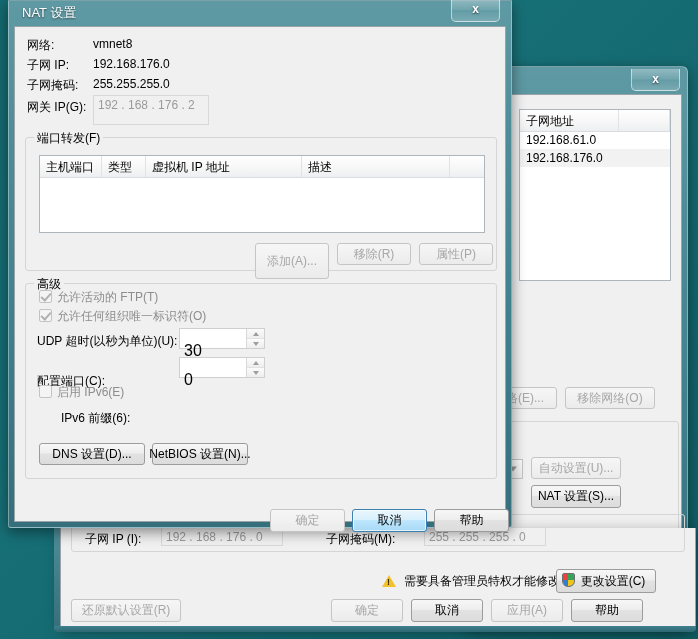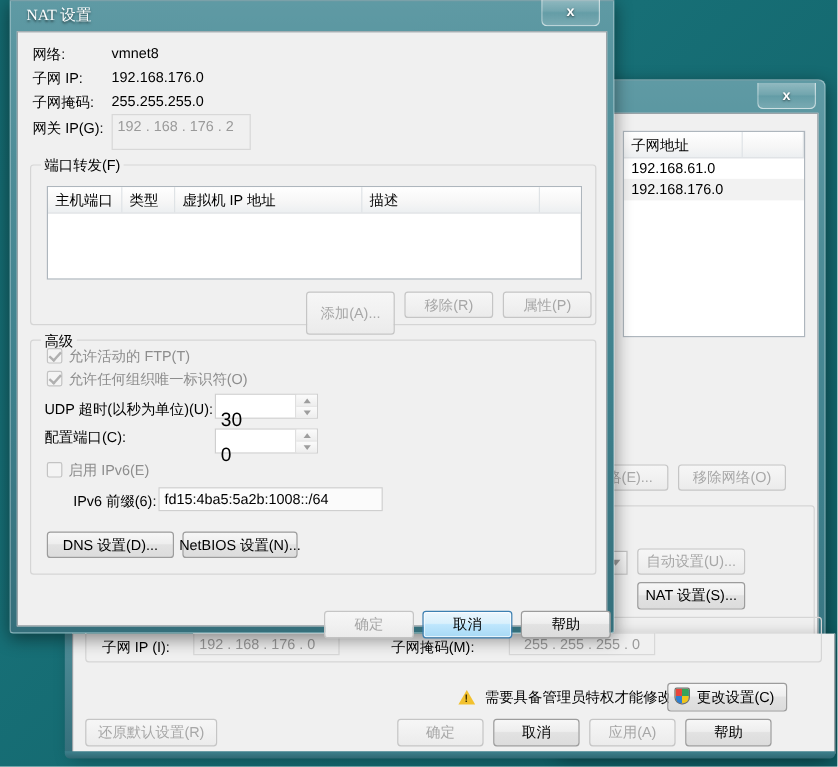--- a/index.html
+++ b/index.html
@@ -36,21 +36,20 @@
     left: 0; right: 0; top: 0; height: 30px;
     border-radius: 6px 6px 0 0;
   }
   .win-title {
     position: absolute;
     left: 14px; top: 6px;
     font-size: 13px;
     color: #ffffff;
     text-shadow: 0 1px 2px rgba(0,0,0,0.55);
     white-space: nowrap;
-    font-family: Liberation Serif, serif;
   }
   .win-close {
     position: absolute;
     top: -1px; right: 0px;
     width: 47px; height: 21px;
     border: 1px solid rgba(255,255,255,0.55);
     border-top: none;
     border-radius: 0 0 5px 5px;
     background: linear-gradient(180deg, rgba(255,255,255,0.32) 0%, rgba(255,255,255,0.12) 48%, rgba(255,255,255,0.04) 52%, rgba(255,255,255,0.18) 100%);
     color: #fff;
@@ -332,21 +331,21 @@
   <div style="position:absolute; left:60px; top:528px; width:636px; height:100px;
               background:#f0f0f0; border:1px solid #9aa3a8; border-top:none; box-sizing:border-box;
               box-shadow:0 4px 14px rgba(0,0,0,0.35);">
 
     <div class="grp" style="left:10px; top:-14px; width:614px; height:38px; border-color:#d5d5d5;"></div>
 
     <div class="lbl" style="left:24px; top:3px;">子网 IP (I):</div>
     <div class="tfield readonly" style="left:100px; top:-1px; width:122px; height:19px;">192 . 168 . 176 .  0</div>
 
     <div class="lbl" style="left:265px; top:3px;">子网掩码(M):</div>
-    <div class="tfield readonly" style="left:363px; top:-1px; width:122px; height:19px;text-align:center;">255 . 255 . 255 .  0</div>
+    <div class="tfield readonly" style="left:363px; top:-1px; width:122px; height:19px;">255 . 255 . 255 .  0</div>
 
     <div class="warn-icon" style="left:321px; top:47px;"></div>
     <div class="lbl" style="left:343px; top:45px;">需要具备管理员特权才能修改网络配置。</div>
     <div class="btn" style="left:495px; top:41px; width:100px; height:24px; padding-left:14px;">
       <span class="shield" style="left:5px; top:3px;"></span>
       <span>更改设置(C)</span>
     </div>
 
     <div class="btn disabled" style="left:10px; top:71px; width:110px; height:23px;">还原默认设置(R)</div>
     <div class="btn disabled" style="left:270px; top:71px; width:72px; height:23px;">确定</div>
@@ -412,34 +411,33 @@
 
       <div class="lbl" style="left:22px; top:306px;">UDP 超时(以秒为单位)(U):</div>
       <div class="spin" style="left:164px; top:301px; width:86px; height:21px;">
         <span class="val">30</span>
         <span class="arrows">
           <div class="up"></div>
           <div class="dn"></div>
         </span>
       </div>
 
-      <div class="lbl" style="left:22px; top:329px;">配置端口(C):</div>
+      <div class="lbl" style="left:22px; top:346px;">配置端口(C):</div>
       <div class="spin" style="left:164px; top:330px; width:86px; height:21px;">
         <span class="val">0</span>
         <span class="arrows">
           <div class="up"></div>
           <div class="dn"></div>
         </span>
       </div>
 
       <div class="chk" style="left:24px; top:358px;"></div>
       <div class="lbl dim" style="left:42px; top:357px;">启用 IPv6(E)</div>
 
       <div class="lbl" style="left:46px; top:383px;">IPv6 前缀(6):</div>
-      <div class="tfield" style="left:117px; top:379px; width:187px; height:20px; background:#fbfbfb;">fd15:4ba5:5a2b:1008::/64</div>
 
       <div class="btn" style="left:24px; top:416px; width:106px; height:22px;">DNS 设置(D)...</div>
       <div class="btn" style="left:137px; top:416px; width:96px; height:22px;">NetBIOS 设置(N)...</div>
 
       <div class="btn disabled" style="left:255px; top:482px; width:75px; height:23px;">确定</div>
       <div class="btn default" style="left:337px; top:482px; width:75px; height:23px;">取消</div>
       <div class="btn" style="left:419px; top:482px; width:75px; height:23px;">帮助</div>
     </div>
   </div>
 

